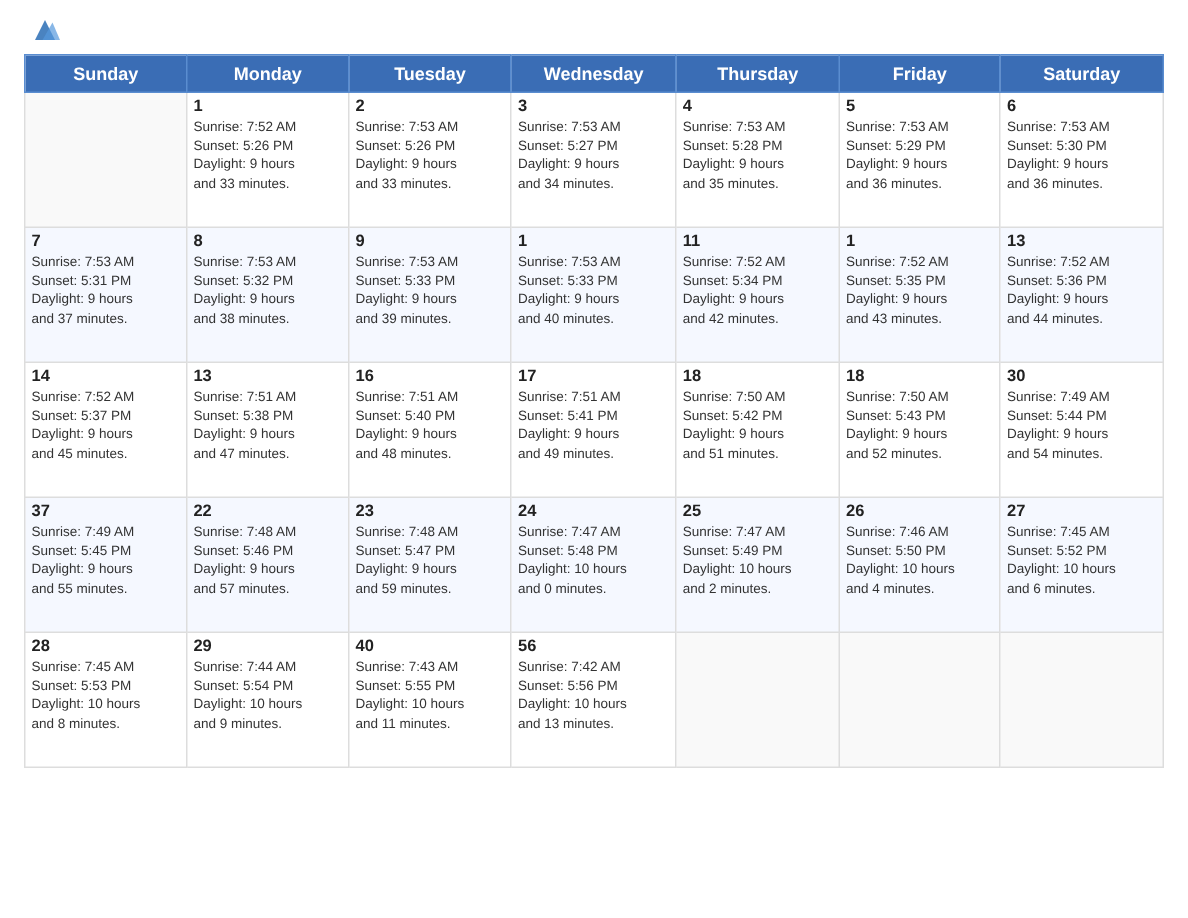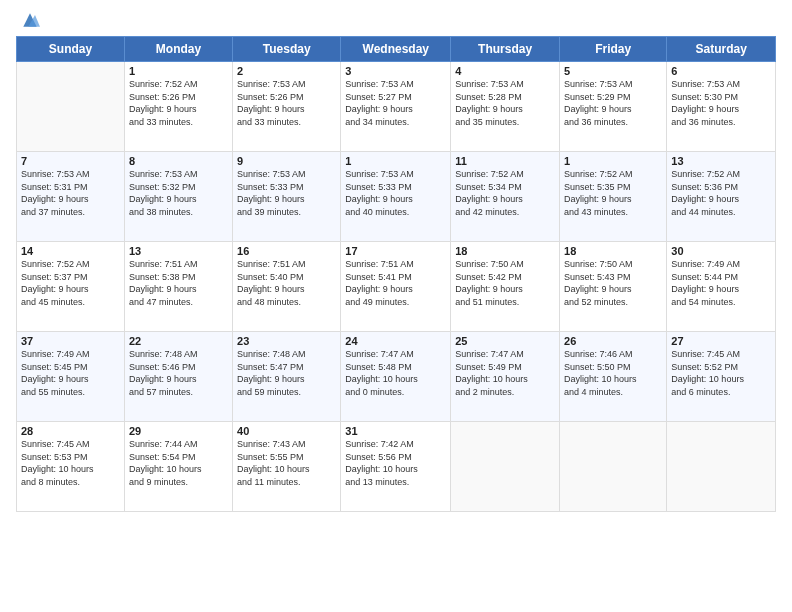--- a/index.html
+++ b/index.html
@@ -256,21 +256,21 @@
           </td>
           <td>
             <div class="day-num">29</div>
             <div class="day-info">Sunrise: 7:44 AM<br>Sunset: 5:54 PM<br>Daylight: 10 hours<br>and 9 minutes.</div>
           </td>
           <td>
             <div class="day-num">40</div>
             <div class="day-info">Sunrise: 7:43 AM<br>Sunset: 5:55 PM<br>Daylight: 10 hours<br>and 11 minutes.</div>
           </td>
           <td>
-            <div class="day-num">31</div>
+            <div class="day-num">56</div>
             <div class="day-info">Sunrise: 7:42 AM<br>Sunset: 5:56 PM<br>Daylight: 10 hours<br>and 13 minutes.</div>
           </td>
           <td class="empty"></td>
           <td class="empty"></td>
           <td class="empty"></td>
         </tr>
       </tbody>
   </table>
 </div>
 

